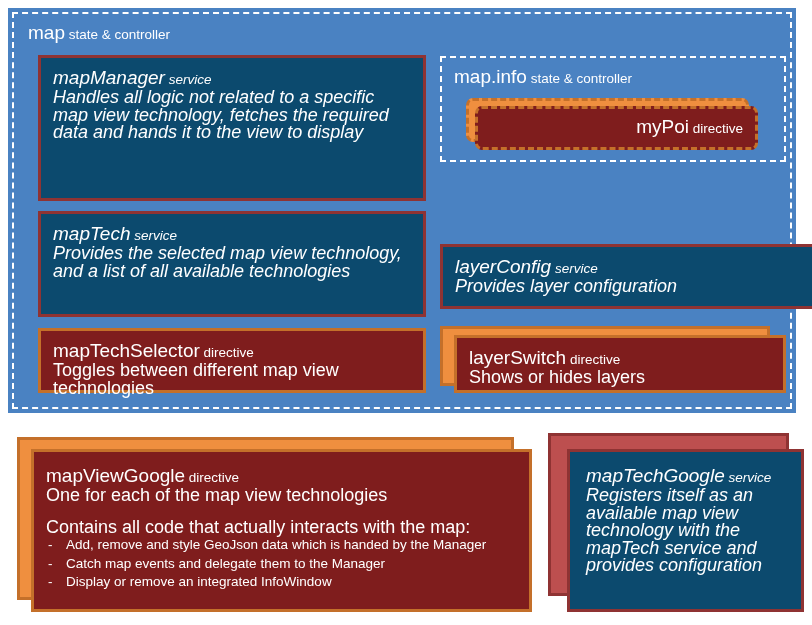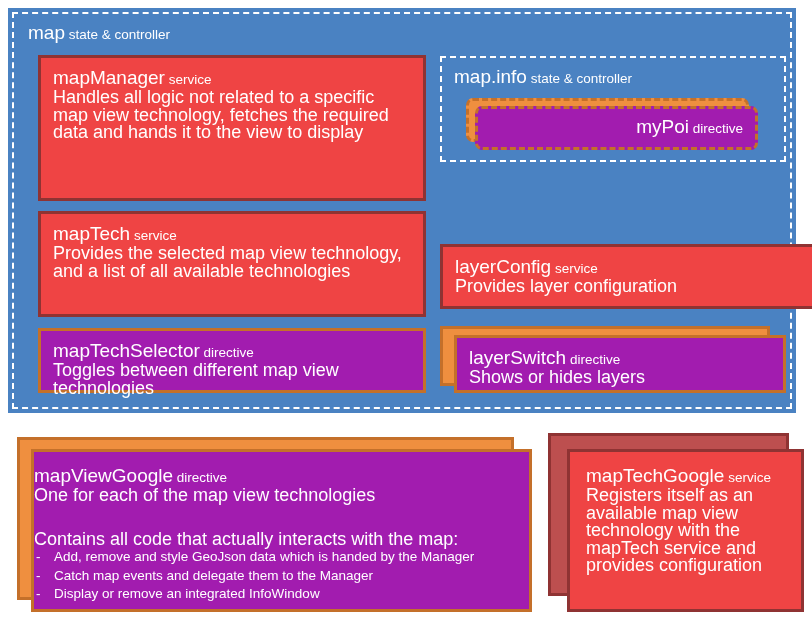--- a/index.html
+++ b/index.html
@@ -88,30 +88,31 @@
     position: absolute;
     background: #4a82c2;
     box-sizing: border-box;
     border: 2px dashed #ffffff;
     text-align: right;
   }
 
   
   .svc {
     position: absolute;
-    background: #ef4444;
+    background: #0c4a6e;
     border: 3px solid #8f3333;
     box-sizing: border-box;
     padding: 8px 12px 10px 12px;
+    font-style: italic;
   }
 
   
   .dir {
     position: absolute;
-    background: #a21caf;
+    background: #7f1d1d;
     border: 3px solid #c4702a;
     box-sizing: border-box;
     padding: 8px 12px 10px 12px;
   }
 
   
   .dir-dashed {
     border-style: dashed;
     border-radius: 7px;
   }
@@ -195,27 +196,27 @@
       <div class="box-title">
         <span>layerSwitch</span><span class="kind">&nbsp;</span><span class="kind">directive</span>
       </div>
       <div class="box-desc" style="width:300px;">Shows or hides layers</div>
     </div>
 
   </div>
 
   <div class="stack-back orange" style="left:17px; top:437px; width:497px; height:163px;"></div>
 
-  <div class="dir" style="left:31px; top:449px; width:501px; height:163px; padding:12px 0;">
+  <div class="dir" style="left:31px; top:449px; width:501px; height:163px; padding:12px 12px;">
     <div class="box-title">
       <span>mapViewGoogle</span><span class="kind">&nbsp;</span><span class="kind">directive</span>
     </div>
     <div class="box-desc" style="width:460px;">One for each of the map view technologies</div>
     <div class="box-desc" style="height:14px;"></div>
-    <div class="box-desc" style="width:460px;margin-top:12px;">Contains all code that actually interacts with the map:</div>
+    <div class="box-desc" style="width:460px;">Contains all code that actually interacts with the map:</div>
     <ul class="bullets">
       <li>Add, remove and style GeoJson data which is handed by the Manager</li>
       <li>Catch map events and delegate them to the Manager</li>
       <li>Display or remove an integrated InfoWindow</li>
     </ul>
   </div>
 
   <div class="stack-back red" style="left:548px; top:433px; width:241px; height:163px;"></div>
 
   <div class="svc" style="left:567px; top:449px; width:237px; height:163px; padding:12px 16px;">

